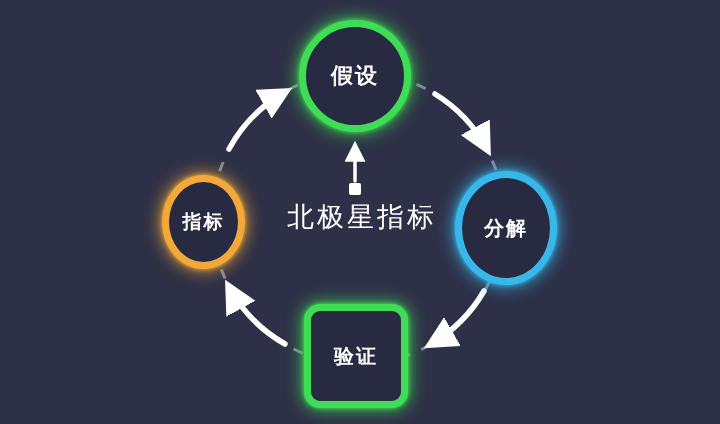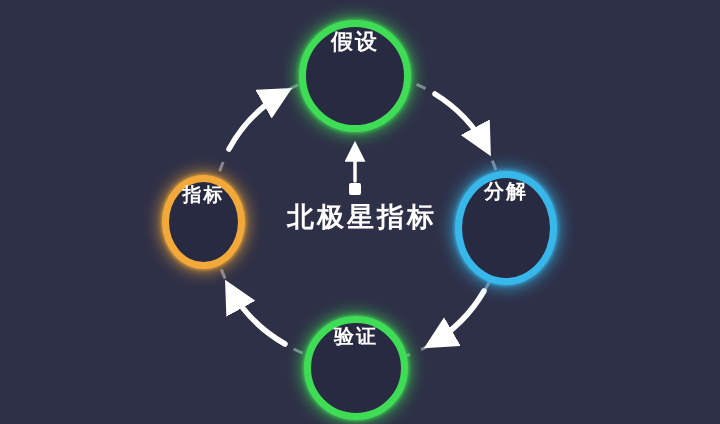--- a/index.html
+++ b/index.html
@@ -22,46 +22,46 @@
     width: 720px;
     height: 424px;
   }
   .node {
     position: absolute;
     border-radius: 50%;
     background: #282a41;
     border: 7px solid var(--ring, #fff);
     box-shadow: 0 0 18px var(--ring, #fff), 0 0 4px var(--ring, #fff);
     display: flex;
-    align-items: flex-start;
+    align-items: center;
     justify-content: center;
     box-sizing: border-box;
   }
   .node-label {
     color: #ffffff;
     font-weight: bold;
     letter-spacing: 2px;
     text-align: center;
     user-select: none;
   }
   .node-top    { left: 299px; top: 20px;  width: 112px; height: 112px; }
   .node-right  { left: 455px; top: 171px; width: 102px; height: 114px; }
-  .node-bottom { left: 304px; top: 316px; width: 104px; height: 104px; }
+  .node-bottom { left: 304px; top: 304px; width: 104px; height: 104px; border-radius: 16px; }
   .node-left   { left: 162px; top: 175px; width: 83px;  height: 94px;  }
   .node-top    .node-label { font-size: 22px; }
   .node-right  .node-label, .node-bottom .node-label { font-size: 20px; }
   .node-left   .node-label { font-size: 19px; }
   .center-title {
     position: absolute;
     left: 362px;
     top: 199px;
     transform: translateX(-50%);
     color: #ffffff;
     font-size: 27px;
-    font-weight: bold;
+    font-weight: normal;
     letter-spacing: 3px;
     white-space: nowrap;
     user-select: none;
   }
 </style>
 </head>
 <body>
 
 <div class="stage">
 

